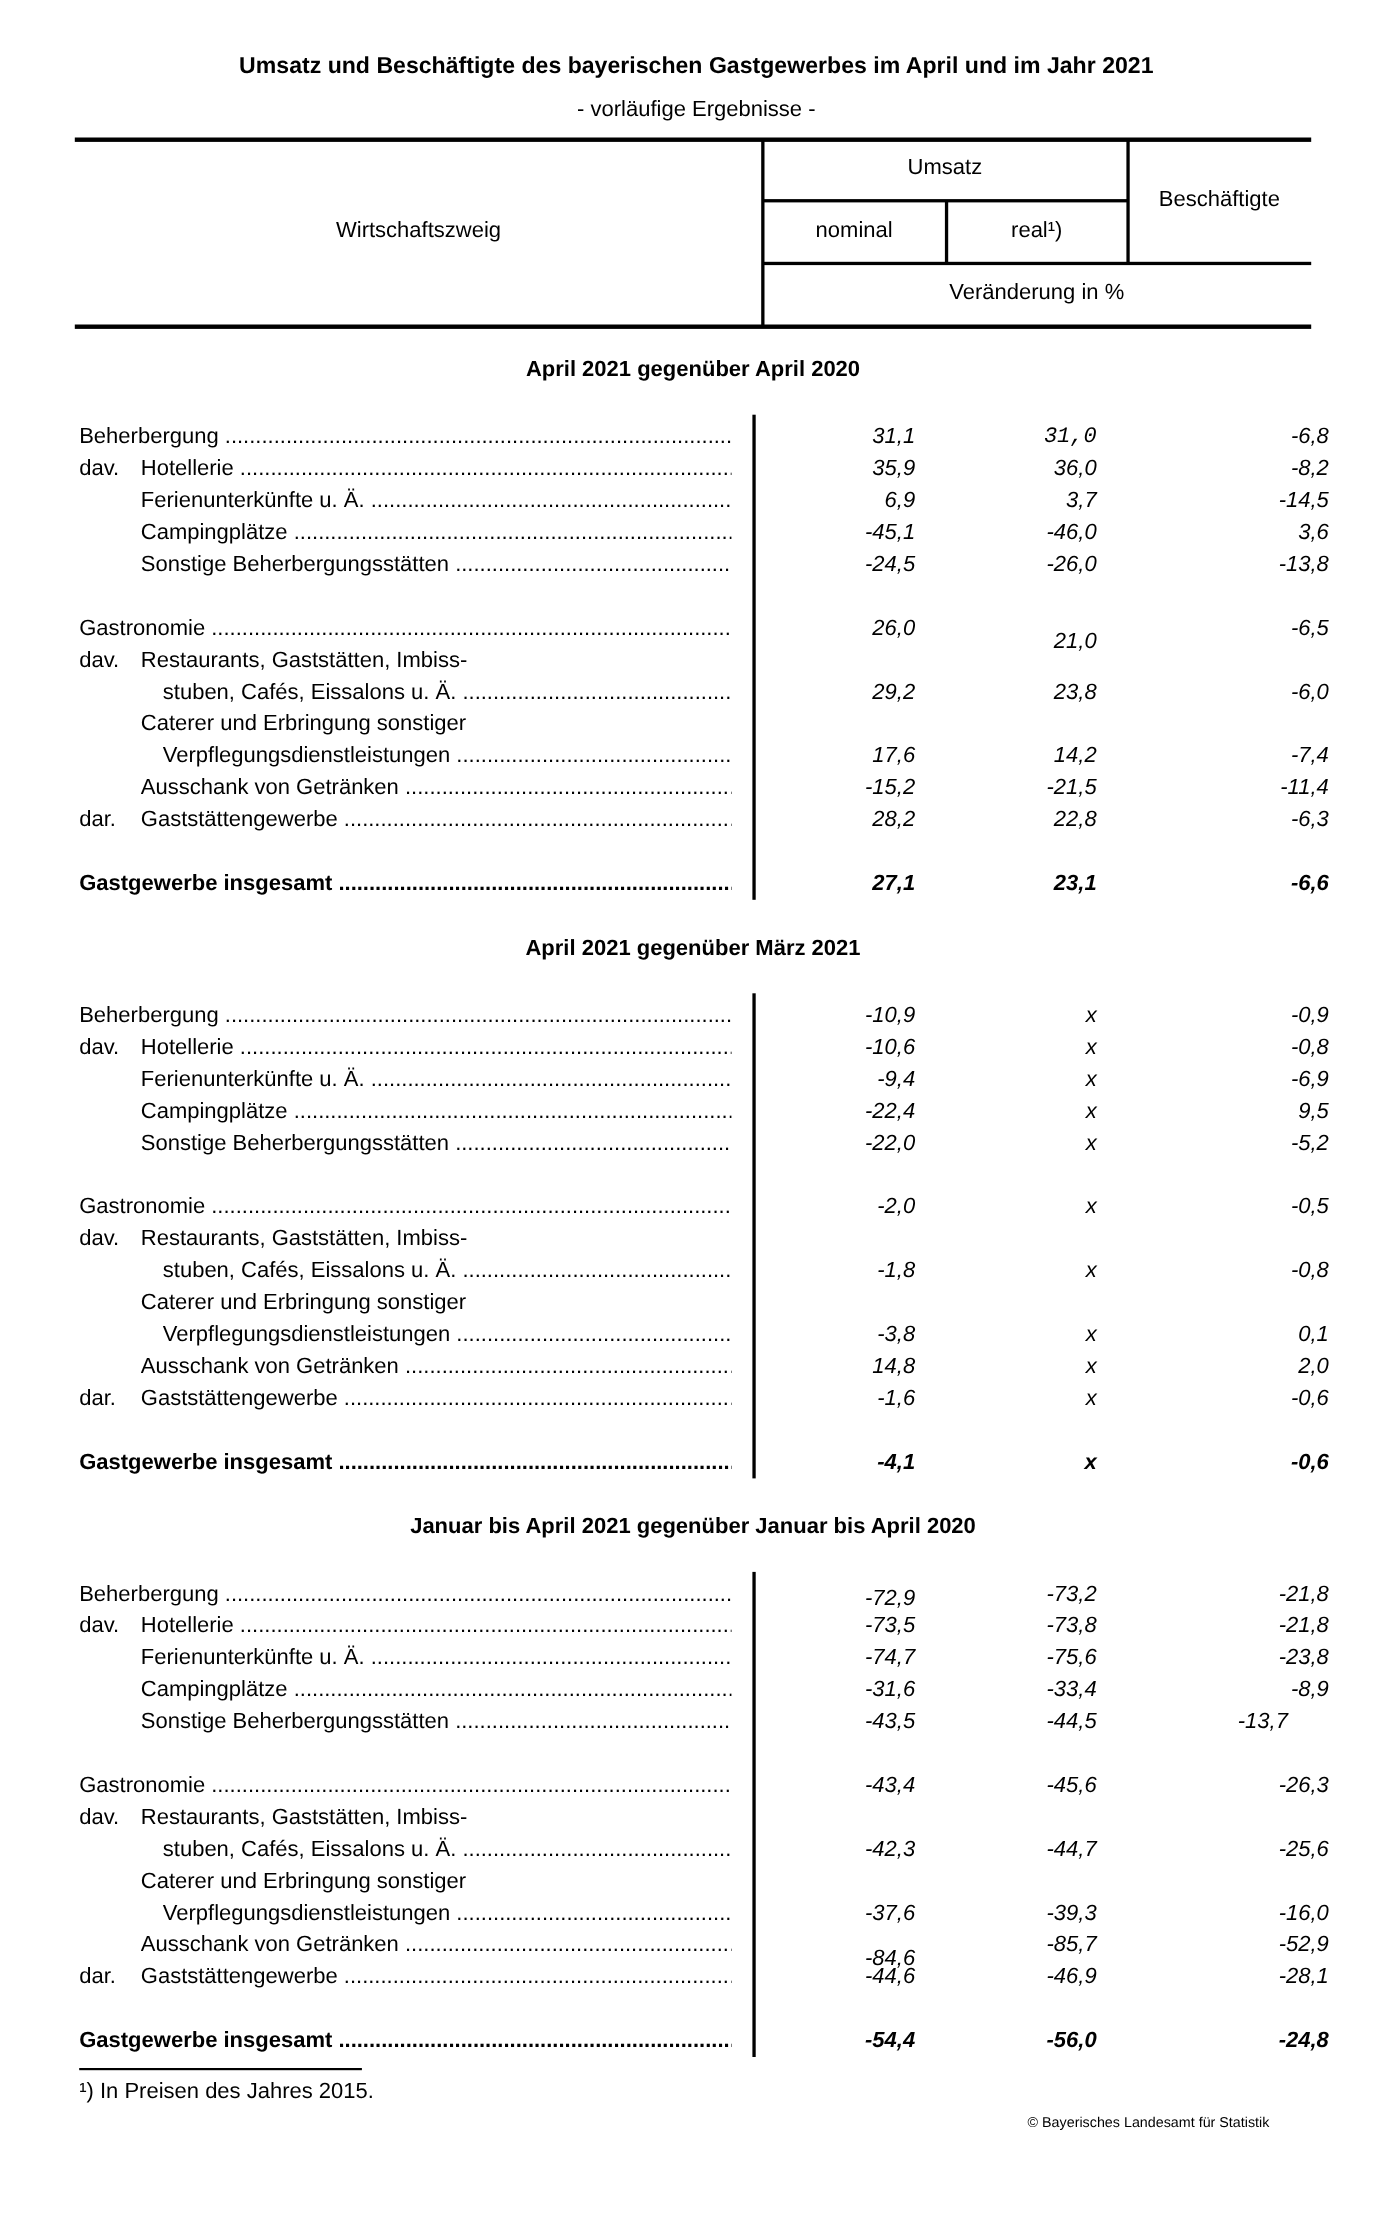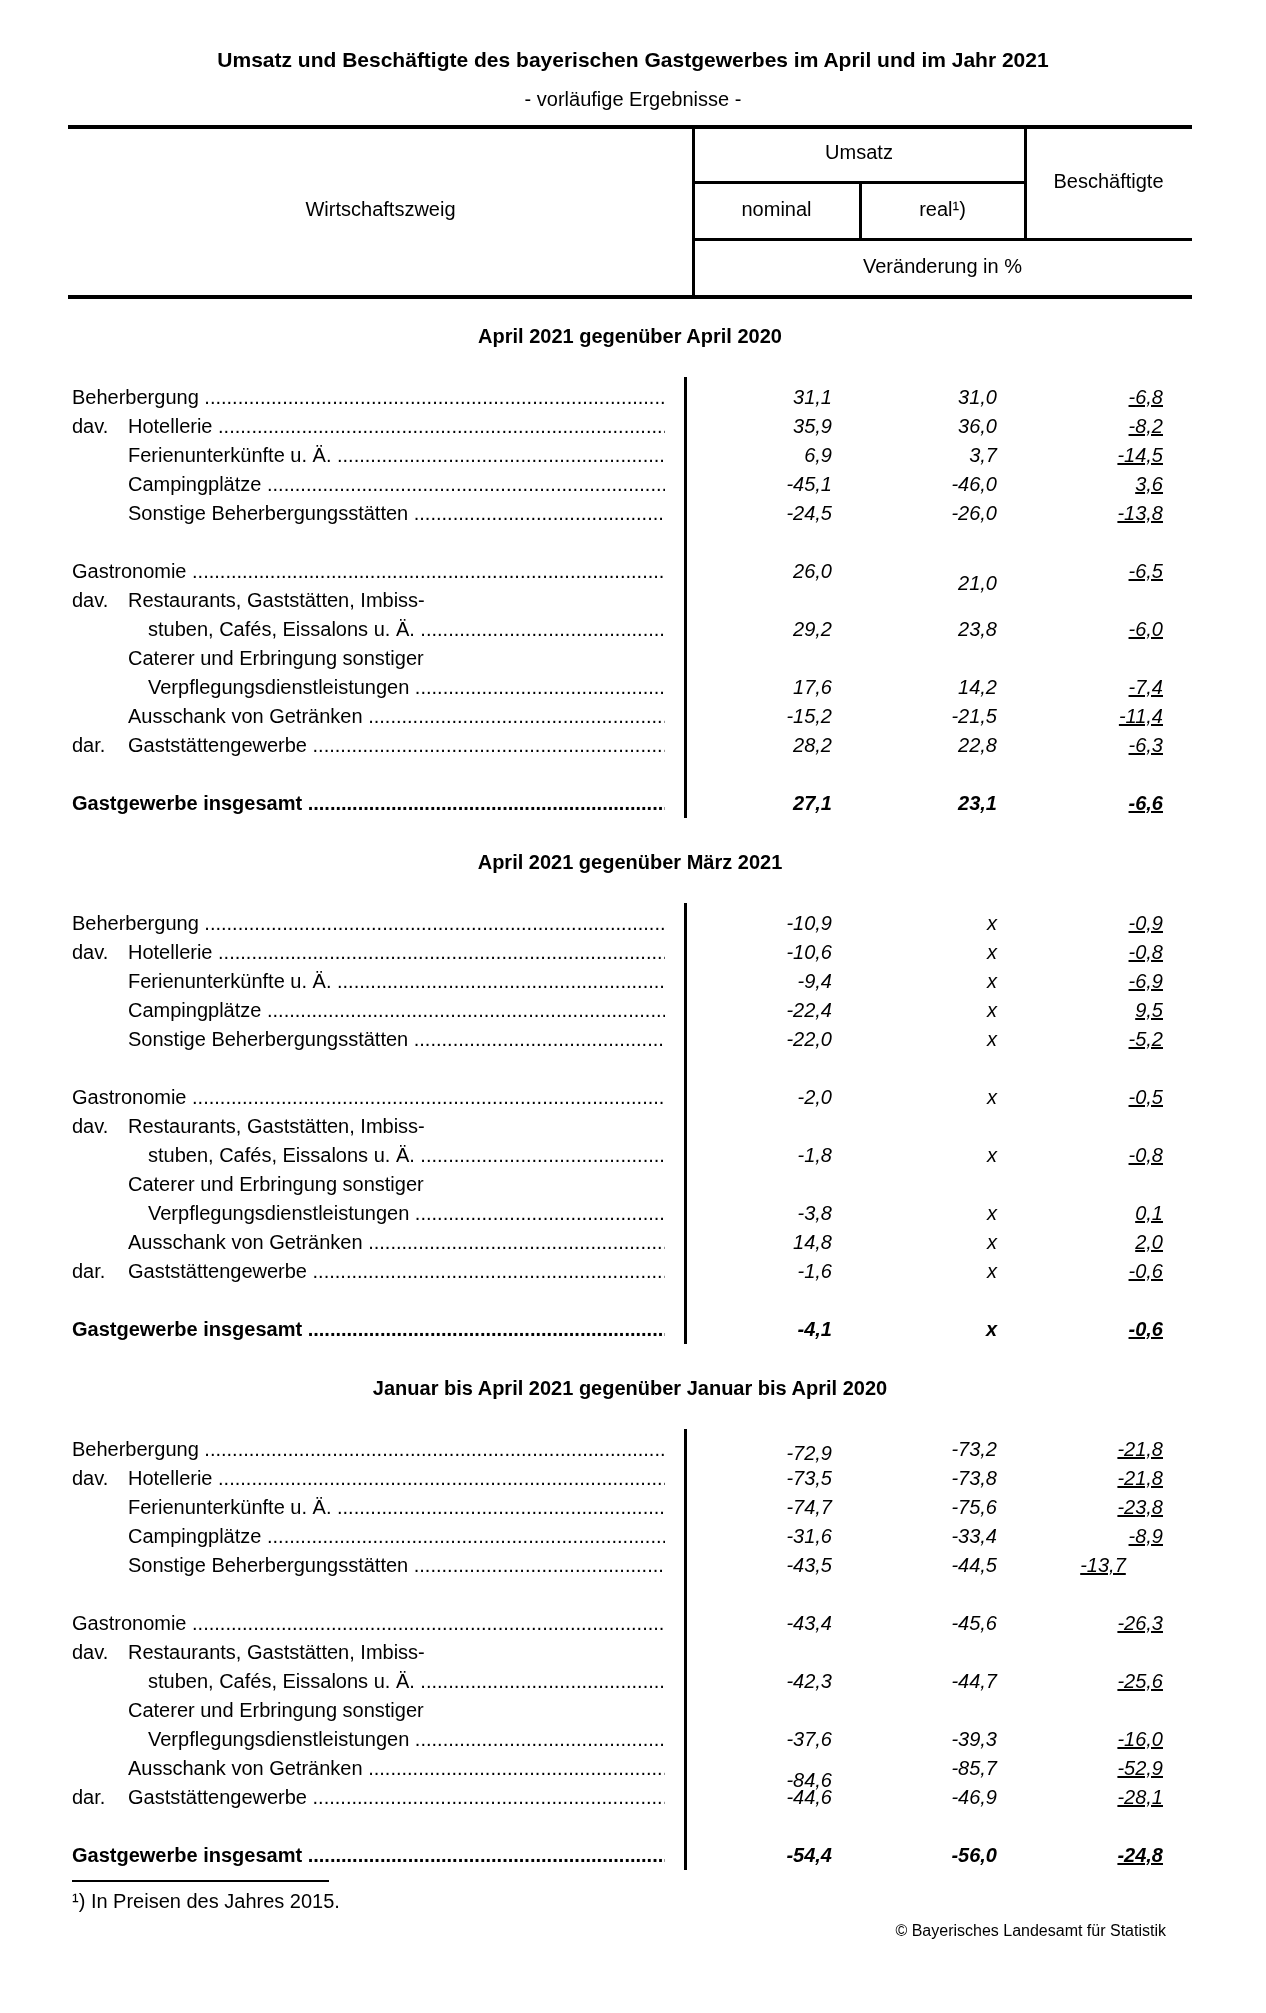--- a/index.html
+++ b/index.html
@@ -12,25 +12,25 @@
   .vline { position:absolute; background:#000; }
   .hdr { position:absolute; font-size:20px; text-align:center; }
   .section-title { position:absolute; left:68px; width:1124px; text-align:center; font-weight:bold; font-size:20px; }
   .row { position:absolute; left:0; width:1266px; height:29px; font-size:20px; line-height:29px; }
   .row .pre { position:absolute; left:72px; }
   .row .lbltxt { position:absolute; white-space:nowrap; overflow:hidden; }
   .row .lbltxt .dots { letter-spacing:0px; }
   .row .num { position:absolute; text-align:right; font-style:italic; width:120px; }
   .row .n1 { left:712px; }
   .row .n2 { left:877px; }
-  .row .n3 { left:1043px;text-decoration:underline; }
+  .row .n3 { left:1088px; }
   .row.bold { font-weight:bold; }
   .footnote-rule { position:absolute; left:72px; top:1880px; width:257px; height:2px; background:#000; }
   .footnote { position:absolute; left:72px; top:1890px; font-size:20px; }
-  .copyright { position:absolute; right:100px; top:1922px; font-size:16px;text-align:right; }
+  .copyright { position:absolute; right:112px; top:1922px; font-size:13px;text-align:right; }
 </style>
 </head>
 <body>
 
 <div class="abs title">Umsatz und Beschäftigte des bayerischen Gastgewerbes im April und im Jahr 2021</div>
 <div class="abs subtitle">- vorläufige Ergebnisse -</div>
 
 <div class="hline" style="left:68px; top:125px; width:1124px; height:4px;"></div>
 <div class="vline" style="left:692px; top:127px; width:3px; height:170px;"></div>
 <div class="hline" style="left:693px; top:181px; width:332px; height:3px;"></div>
@@ -45,21 +45,21 @@
 <div class="hdr" style="left:860px; width:165px; top:198px;">real¹)</div>
 <div class="hdr" style="left:1025px; width:167px; top:170px;">Beschäftigte</div>
 <div class="hdr" style="left:693px; width:499px; top:255px;">Veränderung in %</div>
 
 <div id="sections">
     <div class="section-title" style="top: 325px;">April 2021 gegenüber April 2020</div>
     <div class="vline" style="left: 684px; top: 377px; width: 3px; height: 441px;"></div>
     <div class="row" style="top: 383px;">
       <span class="lbltxt" style="left: 72px; width: 593px;"><span>Beherbergung</span><span class="dots"> ........................................................................................................................................................................................................</span></span>
       <span class="num n1" style="top: 0px;">31,1</span>
-      <span class="num n2" style="top: 0px;">31,0</span>
+      <span class="num n2" style="top: 0px; font-family: Liberation Mono, monospace;">31,0</span>
       <span class="num n3" style="top: 0px;">-6,8</span>
     </div>
     <div class="row" style="top: 412px;">
       <span class="pre">dav.</span>
       <span class="lbltxt" style="left: 128px; width: 537px;"><span>Hotellerie</span><span class="dots"> ........................................................................................................................................................................................................</span></span>
       <span class="num n1" style="top: 0px;">35,9</span>
       <span class="num n2" style="top: 0px;">36,0</span>
       <span class="num n3" style="top: 0px;">-8,2</span>
     </div>
     <div class="row" style="top: 441px;">

